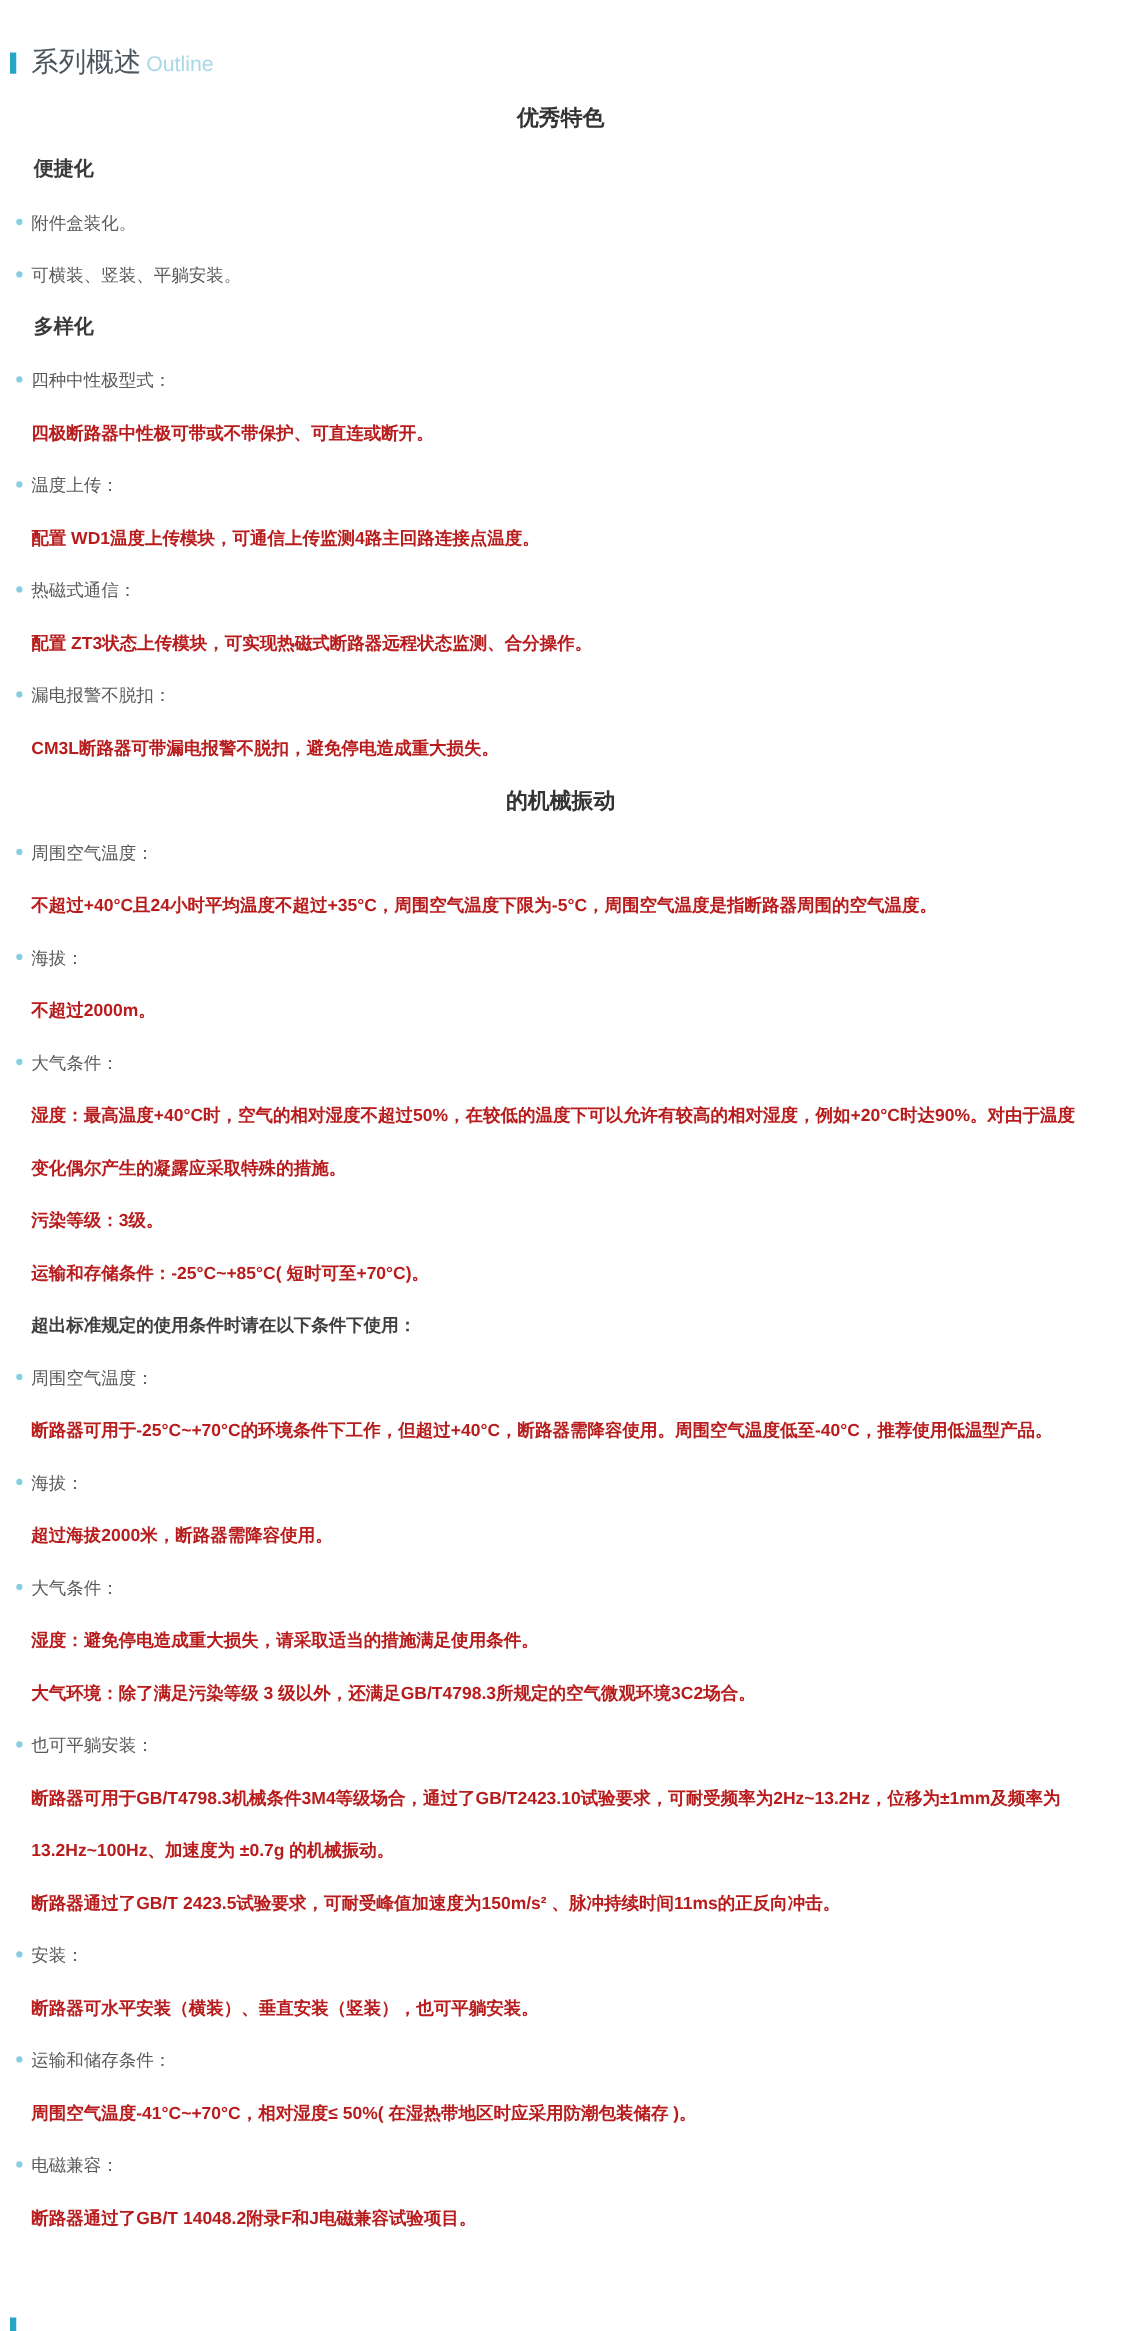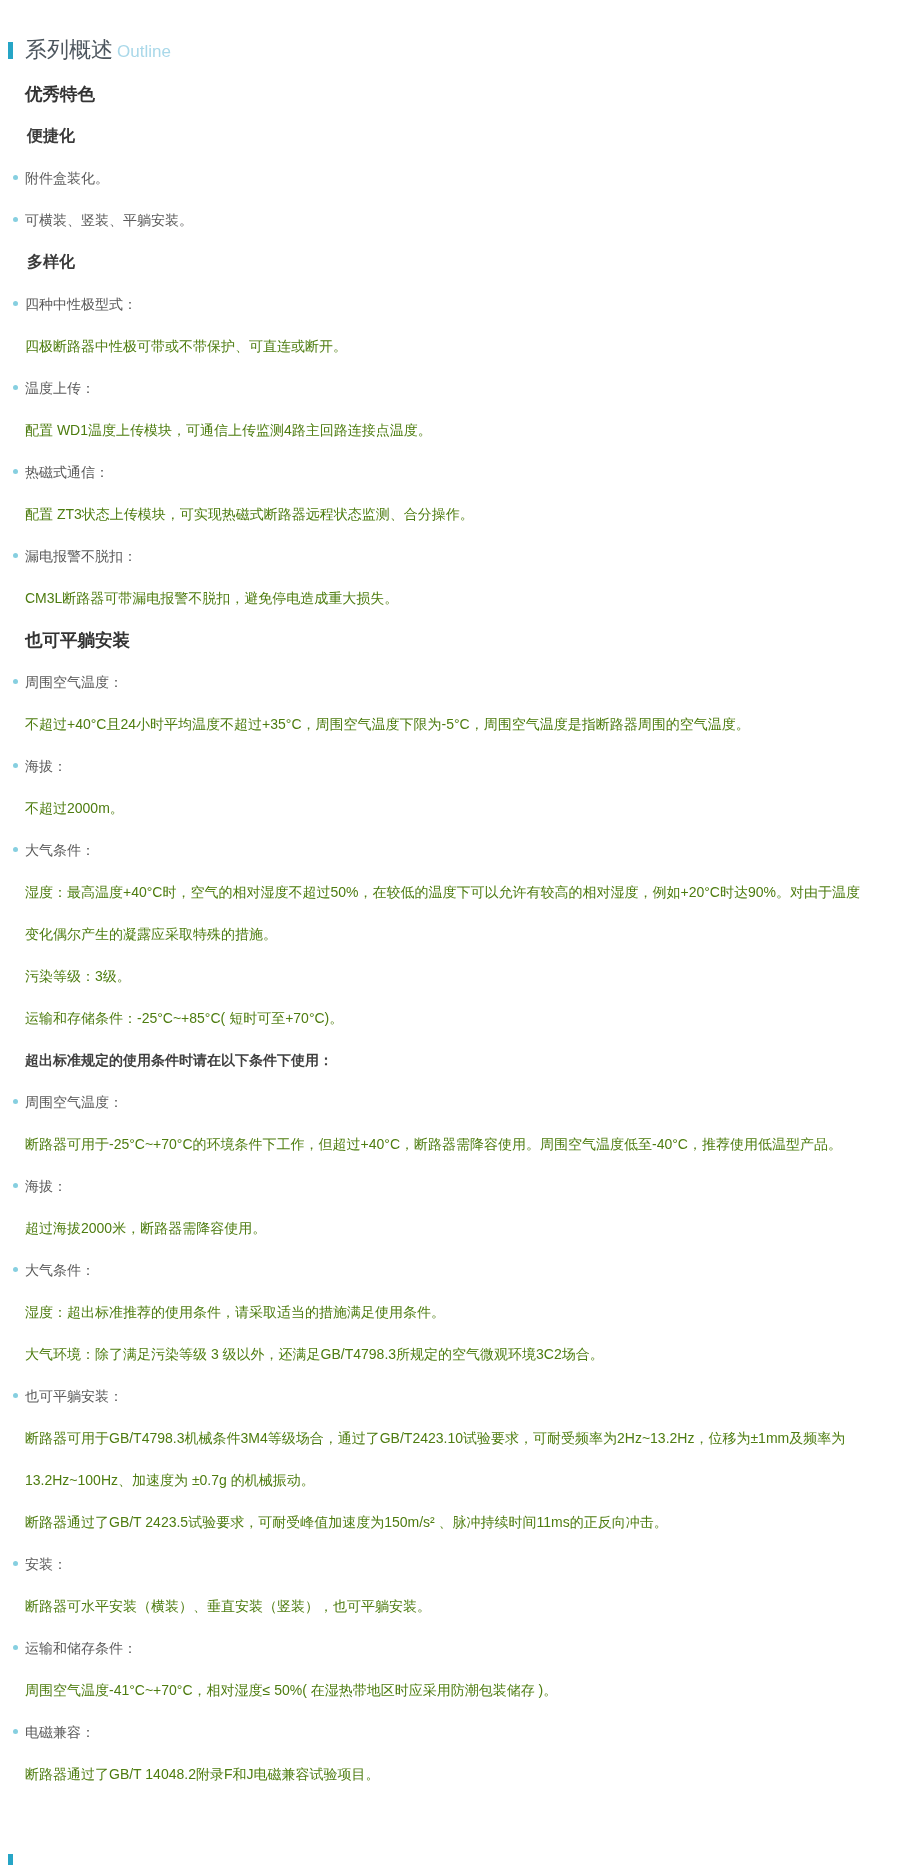--- a/index.html
+++ b/index.html
@@ -45,33 +45,34 @@
     font-size: 17px;
     color: #a9d8e9;
     margin-left: 4px;
   }
   
   .item { position: relative; margin: 0; }
   .item-h1 {
     font-size: 17.5px;
     font-weight: bold;
     color: #333333;
+    text-align: center;
   }
   .item-h2 {
     font-size: 16px;
     font-weight: bold;
     color: #3a3a3a;
     padding-left: 2px;
   }
   .item-bold {
     font-weight: bold;
     color: #3f3f3f;
   }
   .item-bullet { color: #5a5a5a; }
-  .item-para   { color: #4d7c0f; }
+  .item-para   { color: #b91c1c; font-weight: bold; }
   .dot {
     position: absolute;
     left: -12px;
     top: 18px;
     width: 5px;
     height: 5px;
     border-radius: 50%;
     background: #86cfe0;
   }
   
@@ -128,21 +129,21 @@
         <div class="item item-para">
     <span>配置 ZT3状态上传模块，可实现热磁式断路器远程状态监测、合分操作。</span>
   </div>
         <div class="item item-bullet">
     <span class="dot"></span><span>漏电报警不脱扣：</span>
   </div>
         <div class="item item-para">
     <span>CM3L断路器可带漏电报警不脱扣，避免停电造成重大损失。</span>
   </div>
         <div class="item item-h1">
-    <span>也可平躺安装</span>
+    <span>的机械振动</span>
   </div>
         <div class="item item-bullet">
     <span class="dot"></span><span>周围空气温度：</span>
   </div>
         <div class="item item-para">
     <span>不超过+40°C且24小时平均温度不超过+35°C，周围空气温度下限为-5°C，周围空气温度是指断路器周围的空气温度。</span>
   </div>
         <div class="item item-bullet">
     <span class="dot"></span><span>海拔：</span>
   </div>
@@ -173,21 +174,21 @@
         <div class="item item-bullet">
     <span class="dot"></span><span>海拔：</span>
   </div>
         <div class="item item-para">
     <span>超过海拔2000米，断路器需降容使用。</span>
   </div>
         <div class="item item-bullet">
     <span class="dot"></span><span>大气条件：</span>
   </div>
         <div class="item item-para">
-    <span>湿度：超出标准推荐的使用条件，请采取适当的措施满足使用条件。</span>
+    <span>湿度：避免停电造成重大损失，请采取适当的措施满足使用条件。</span>
   </div>
         <div class="item item-para">
     <span>大气环境：除了满足污染等级 3 级以外，还满足GB/T4798.3所规定的空气微观环境3C2场合。</span>
   </div>
         <div class="item item-bullet">
     <span class="dot"></span><span>也可平躺安装：</span>
   </div>
         <div class="item item-para">
     <span>断路器可用于GB/T4798.3机械条件3M4等级场合，通过了GB/T2423.10试验要求，可耐受频率为2Hz~13.2Hz，位移为±1mm及频率为13.2Hz~100Hz、加速度为 ±0.7g 的机械振动。</span>
   </div>

